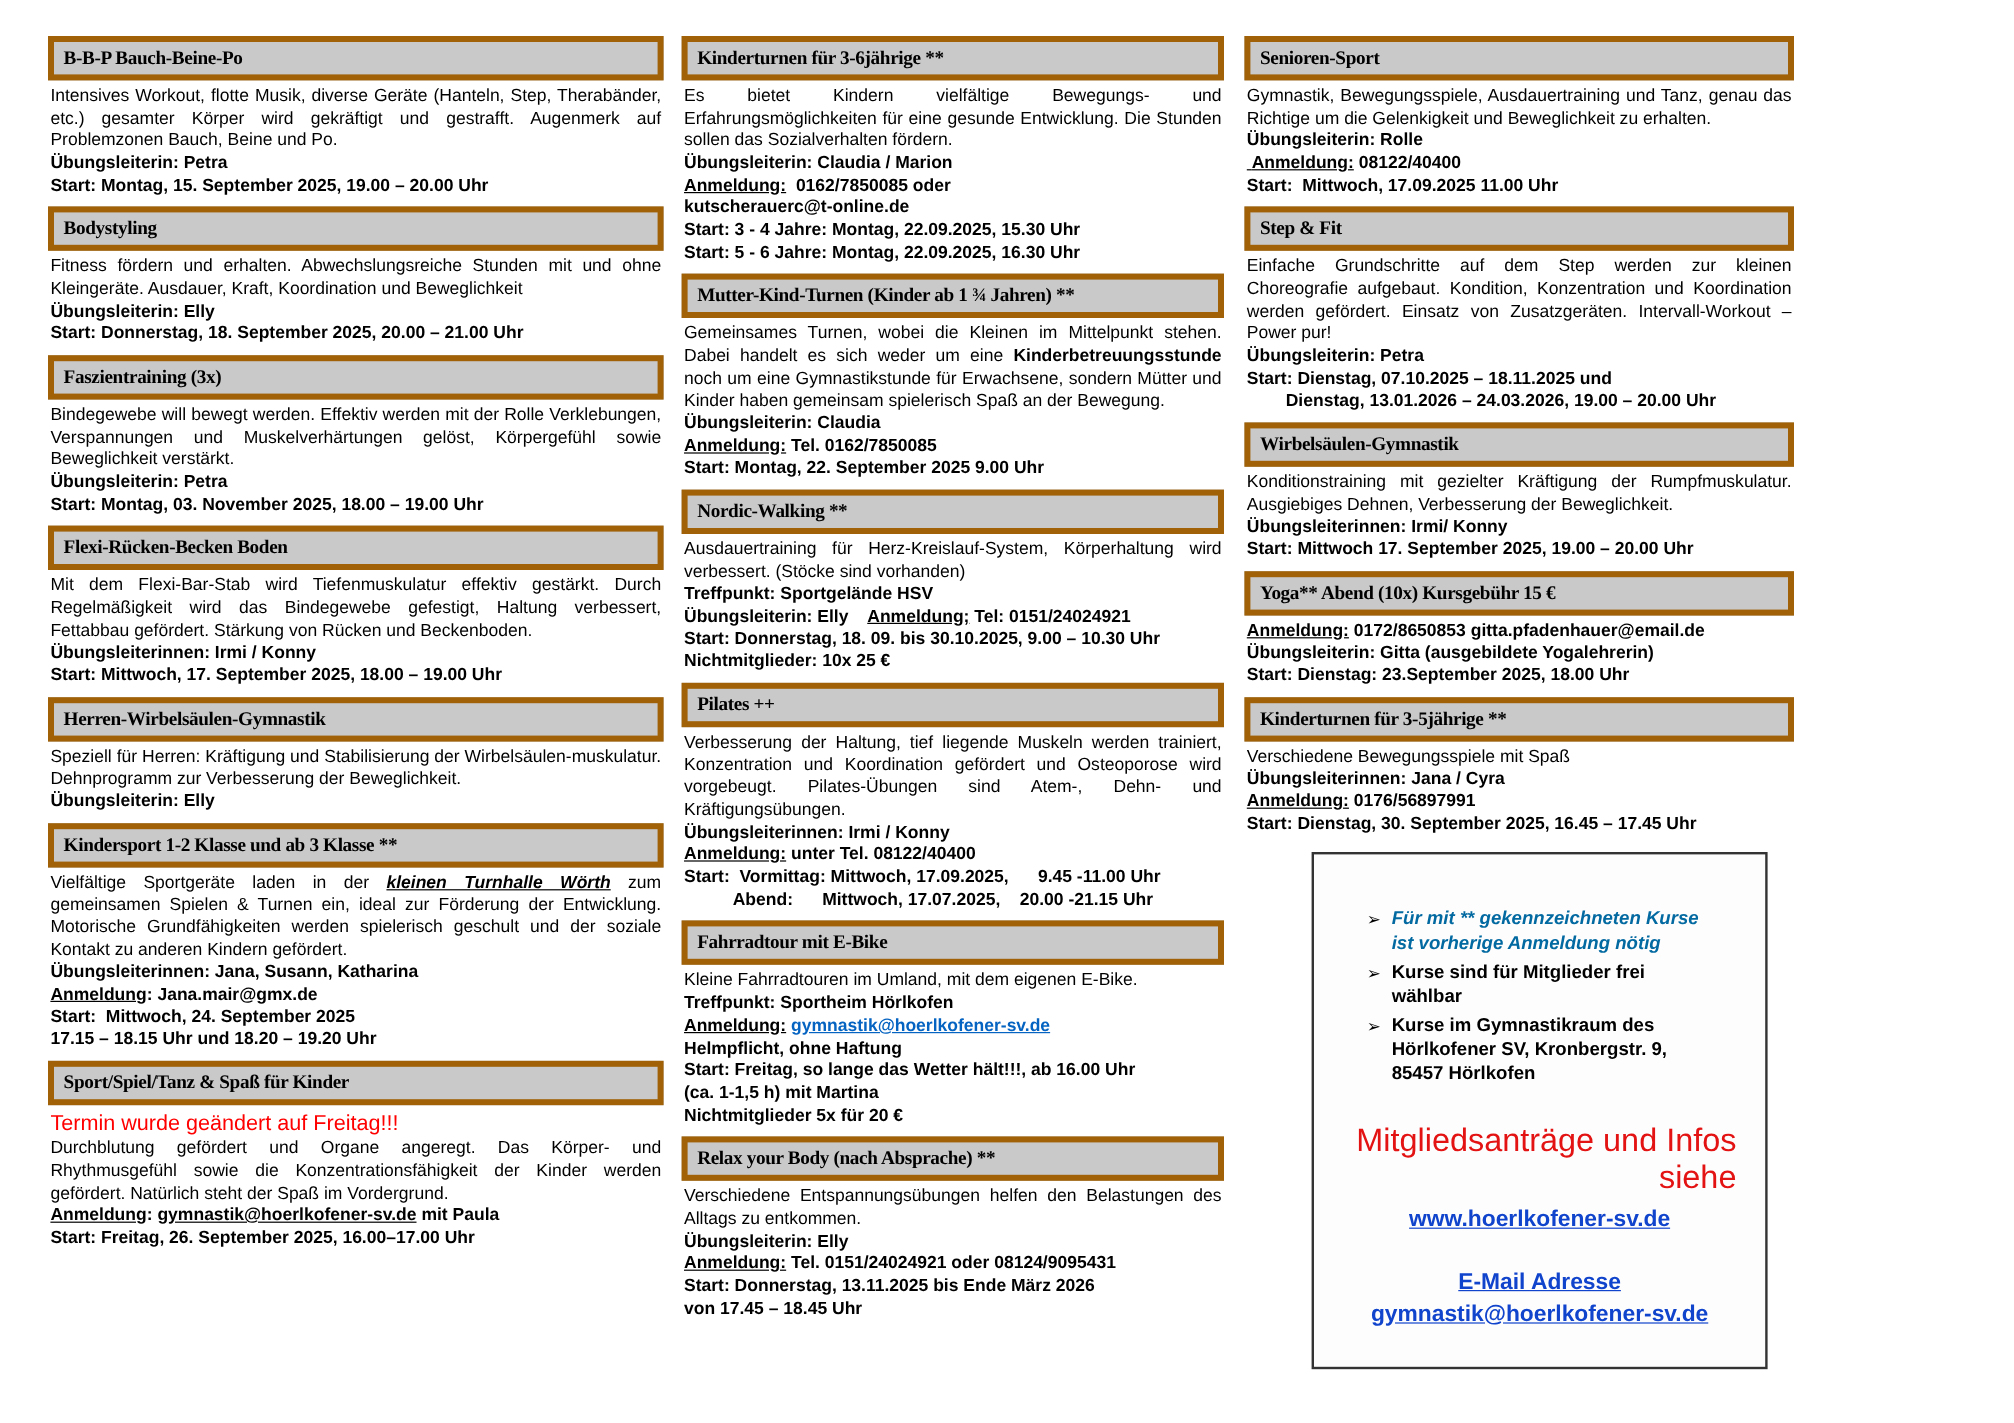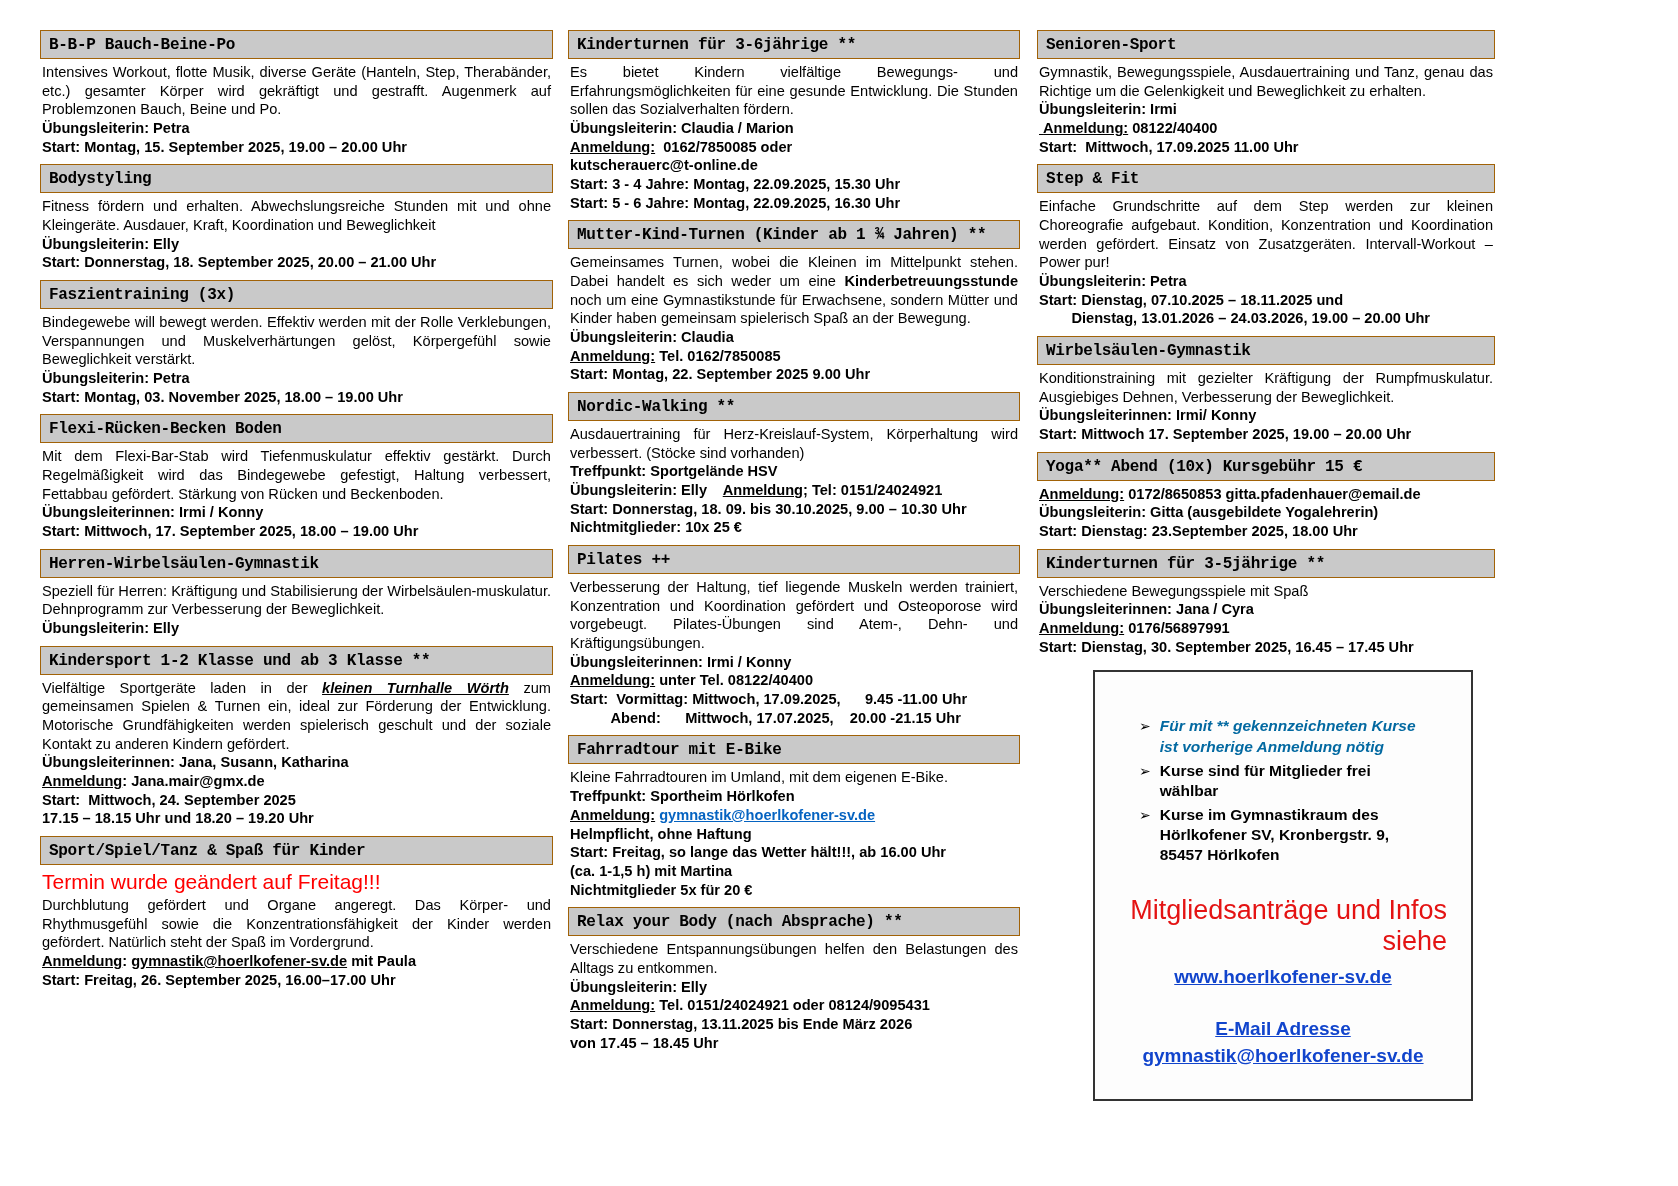--- a/index.html
+++ b/index.html
@@ -8,22 +8,22 @@
     font-family:"Liberation Sans", sans-serif;
   }
   #doc{display:flex;padding:30px 0 0 40px;box-sizing:border-box;}
   .col{display:block;}
   .c0{width:513px;margin-right:15px;}
   .c1{width:452px;margin-right:17px;}
   .c2{width:458px;}
   .card{margin-bottom:8px;}
   .card-h{
     background:var(--header-bg,#c9c9c9);
-    border:1px solid #a16207;
-    font-family:Liberation Mono, monospace;
+    border:5px solid #a16207;
+    font-family:Liberation Serif, serif;
     font-weight:bold;font-size:16px;letter-spacing:-0.3px;
     padding:5px 8px 4px 8px;margin-bottom:4px;
   }
   .card-b{padding:0 2px;}
   .blk{font-size:14.6px;line-height:1.28;white-space:pre-wrap;}
   .blk.just{text-align:justify;white-space:normal;}
   .b{font-weight:bold;}
   .u{text-decoration:underline;}
   .i{font-style:italic;}
   .info-box{
@@ -94,21 +94,21 @@
           <div class="blk just"><span>Vielfältige Sportgeräte laden in der </span><span class="b u i">kleinen Turnhalle Wörth</span><span> zum gemeinsamen Spielen &amp; Turnen ein, ideal zur Förderung der Entwicklung. Motorische Grundfähigkeiten werden spielerisch geschult und der soziale Kontakt zu anderen Kindern gefördert.</span></div>
           <div class="blk"><span class="b">Übungsleiterinnen: Jana, Susann, Katharina</span></div>
           <div class="blk"><span class="b u">Anmeldung</span><span class="b">: Jana.mair@gmx.de</span></div>
           <div class="blk"><span class="b">Start:  Mittwoch, 24. September 2025</span></div>
           <div class="blk"><span class="b">17.15 – 18.15 Uhr und 18.20 – 19.20 Uhr</span></div>
         </div>
       </section>
       <section class="card">
         <div class="card-h">Sport/Spiel/Tanz &amp; Spaß für Kinder</div>
         <div class="card-b">
-          <div class="blk"><span style="color: rgb(255, 0, 0); font-size: 21px;">Termin wurde geändert auf Freitag!!!</span></div>
+          <div class="blk"><span style="color: rgb(255, 0, 0); font-size: 18px;">Termin wurde geändert auf Freitag!!!</span></div>
           <div class="blk just"><span>Durchblutung gefördert und Organe angeregt. Das Körper- und Rhythmusgefühl sowie die Konzentrationsfähigkeit der Kinder werden gefördert. Natürlich steht der Spaß im Vordergrund.</span></div>
           <div class="blk"><span class="b u">Anmeldung</span><span class="b">: </span><span class="b u">gymnastik@hoerlkofener-sv.de</span><span class="b"> mit Paula</span></div>
           <div class="blk"><span class="b">Start: Freitag, 26. September 2025, 16.00–17.00 Uhr</span></div>
         </div>
       </section>
     </div>
     <div class="col c1">
       <section class="card">
         <div class="card-h">Kinderturnen für 3-6jährige **</div>
         <div class="card-b">
@@ -170,21 +170,21 @@
           <div class="blk"><span class="b">Start: Donnerstag, 13.11.2025 bis Ende März 2026</span></div>
           <div class="blk"><span class="b">von 17.45 – 18.45 </span><span class="b">Uhr</span></div>
         </div>
       </section>
     </div>
     <div class="col c2">
       <section class="card">
         <div class="card-h">Senioren-Sport</div>
         <div class="card-b">
           <div class="blk just"><span>Gymnastik, Bewegungsspiele, Ausdauertraining und Tanz, genau das Richtige um die Gelenkigkeit und Beweglichkeit zu erhalten.</span></div>
-          <div class="blk"><span class="b">Übungsleiterin: Irmi</span></div>
+          <div class="blk"><span class="b">Übungsleiterin: Rolle</span></div>
           <div class="blk"><span class="b u"> Anmeldung:</span><span class="b"> 08122/40400</span></div>
           <div class="blk"><span class="b">Start:  Mittwoch, 17.09.2025 11.00 Uhr</span></div>
         </div>
       </section>
       <section class="card">
         <div class="card-h">Step &amp; Fit</div>
         <div class="card-b">
           <div class="blk just"><span>Einfache Grundschritte auf dem Step werden zur kleinen Choreografie aufgebaut. Kondition, Konzentration und Koordination werden gefördert. Einsatz von Zusatzgeräten. Intervall-Workout – Power pur!</span></div>
           <div class="blk"><span class="b">Übungsleiterin: Petra</span></div>
           <div class="blk"><span class="b">Start: Dienstag, 07.10.2025 – 18.11.2025 und</span></div>

